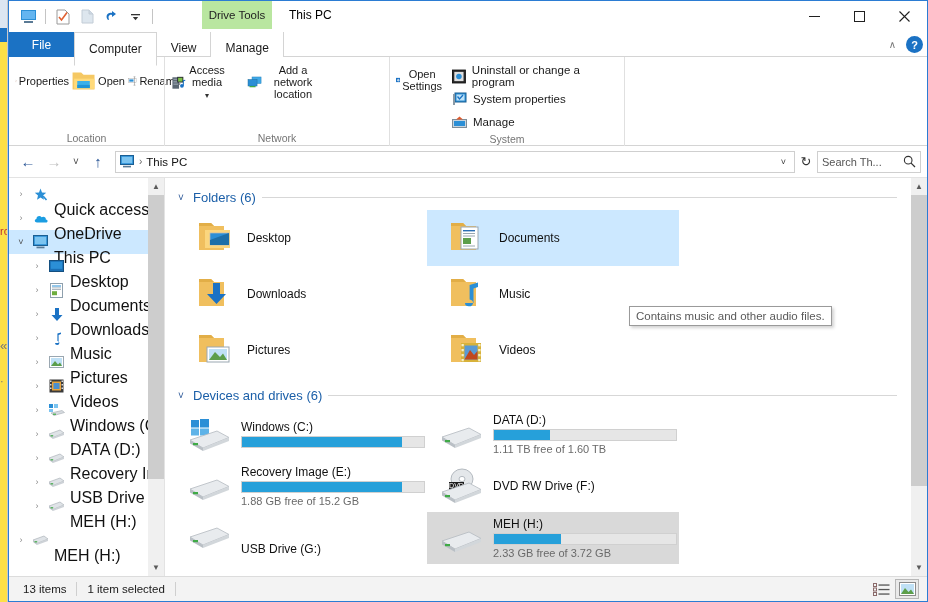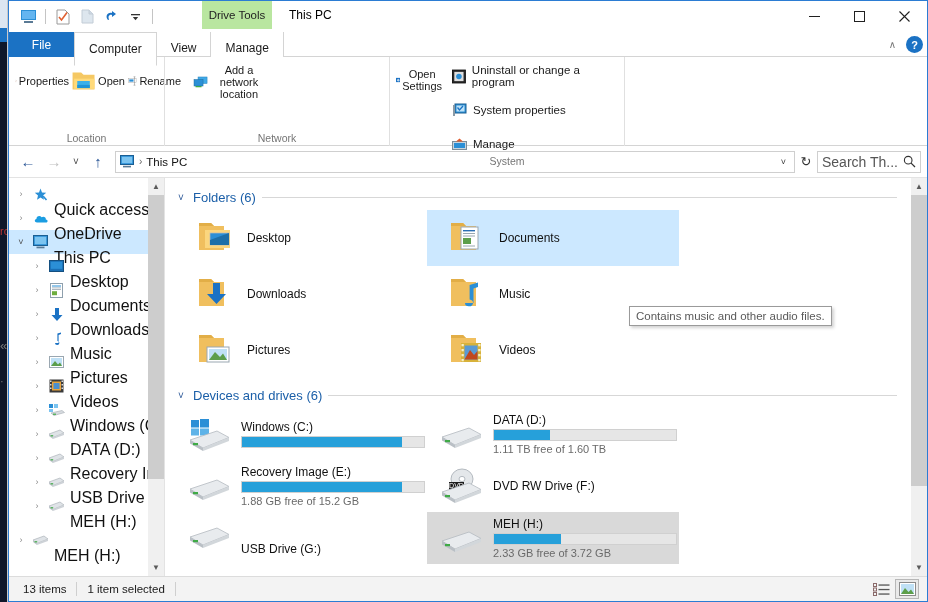--- a/index.html
+++ b/index.html
@@ -7,21 +7,21 @@
     width: 928px; height: 602px;
     font-family: "Liberation Sans", sans-serif;
     background: #ffffff;
     overflow: hidden;
   }
   body { position: relative; }
 
   
   #bg-window {
     position: absolute; left: 0; top: 0; width: 8px; height: 602px;
-    background: #0f172a; border-right: 1px solid #c8c8c8;
+    background: #fde047; border-right: 1px solid #c8c8c8;
     overflow: hidden;
   }
   #bg-window .bgtext {
     position: absolute; left: 0; font-size: 11px; color: #444; white-space: nowrap;
   }
   #bg-window .bgchunk {
     position:absolute; left:0; width:8px; background:#e8e8e8;
   }
 
   
@@ -94,21 +94,21 @@
   .rgroup + .rgroup { border-left: 1px solid #e0e0e0; }
   .rgroup-body { flex: 1; display: flex; align-items: flex-start; padding: 4px 6px 0 6px; gap: 2px;}
   .rgroup-label {
     height: 15px; font-size: 10.5px; color: #757575; text-align: center; line-height: 15px;
   }
   .bigbtn {
     width: 54px; display: flex; align-items: center;
     padding-top: 3px; gap: 2px;
   }
   .bigbtn .lbl { font-size: 11px; color: #1a1a1a; text-align: center; line-height: 12px; }
-  .smallrow { display: flex; flex-direction: column; padding-top: 5px; gap: 14px; }
+  .smallrow { display: flex; flex-direction: column; padding-top: 5px; gap: 3px; }
   .smallbtn { display: flex; align-items: center; gap: 6px; height: 20px; padding: 0 4px; }
   .smallbtn .lbl { font-size: 11.5px; color: #1a1a1a; }
 
   .caret { font-size: 8px; color: #333; }
 
   
   .addressbar {
     height: 31px; display: flex; align-items: center; gap: 0px; padding: 0 6px;
     background: #ffffff; flex: none;
   }
@@ -123,21 +123,21 @@
     display: flex; align-items: center; padding: 0 2px 0 4px; margin-left: 4px;
     font-size: 11.5px; color: #111;
   }
   .addr-crumb { display: flex; align-items: center; gap: 4px; }
   .addr-sep { color: #666; font-size: 10px; }
   .addr-drop { margin-left: auto; font-size: 9px; color: #333; padding: 0 6px;}
   .refresh { width: 22px; height: 22px; display:flex; align-items:center;justify-content:center;
              font-size: 13px; color: #333; }
   .search-box {
     width: 104px; height: 22px; border: 1px solid #cfcfcf; display: flex; align-items: center;
-    padding: 0 4px; font-size: 14px; color: #555; justify-content: space-between;
+    padding: 0 4px; font-size: 11px; color: #555; justify-content: space-between;
   }
 
   
   .bodysplit { flex: 1; display: flex; min-height: 0; border-top: 1px solid #e3e3e3; }
 
   
   .navpane {
     width: 155px; background: #fff; position: relative; overflow: hidden;
     font-size: 12px;
   }
@@ -332,20 +332,36 @@
             <path d="M23 4 v26 M20 4 h6 M20 30 h6" stroke="#6b6b6b" stroke-width="1.3" fill="none"></path>
           </svg>
           <span class="lbl">Rename</span>
         </div>
       </div>
       <div class="rgroup-label">Location</div>
     </div>
 
     <div class="rgroup" style="width:225px;">
       <div class="rgroup-body" style="gap:0px;">
+        <div class="bigbtn">
+          <svg width="34" height="32" viewBox="0 0 34 32">
+            <rect x="3" y="4" width="14" height="24" fill="#5a6672"></rect>
+            <rect x="5" y="7" width="10" height="3" fill="#8e99a4"></rect>
+            <rect x="5" y="12" width="10" height="3" fill="#8e99a4"></rect>
+            <rect x="5" y="17" width="10" height="3" fill="#8e99a4"></rect>
+            <rect x="13" y="3" width="13" height="12" fill="#2b2f33"></rect>
+            <rect x="15" y="5" width="9" height="8" fill="#7ec24a"></rect>
+            <circle cx="23" cy="22" r="4" fill="#1b72c4"></circle>
+            <path d="M26 22 v-11 l4 -1" stroke="#1b72c4" stroke-width="2.2" fill="none"></path>
+          </svg>
+          <span class="lbl">
+            <span>Access media</span>
+            <span class="caret">▾</span>
+          </span>
+        </div>
         <div class="bigbtn" style="width:76px;margin-left:20px;">
           <svg width="36" height="32" viewBox="0 0 36 32">
             <rect x="14" y="6" width="18" height="13" fill="#3fa9e8" stroke="#2b84bb"></rect>
             <rect x="6" y="11" width="18" height="13" fill="#2b8fd6" stroke="#1f6f9e"></rect>
             <rect x="9" y="24" width="12" height="2.5" fill="#3faa46"></rect>
           </svg>
           <span class="lbl">Add a network location</span>
         </div>
       </div>
       <div class="rgroup-label">Network</div>

